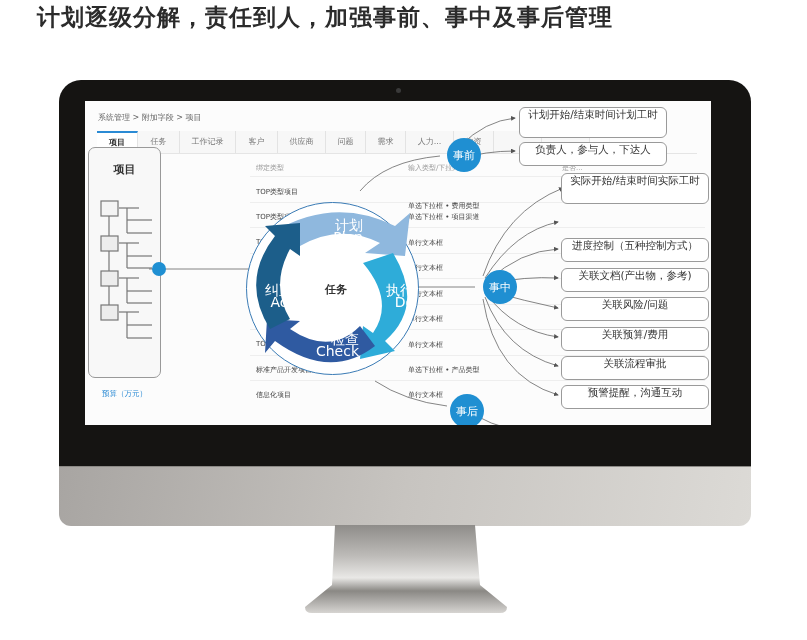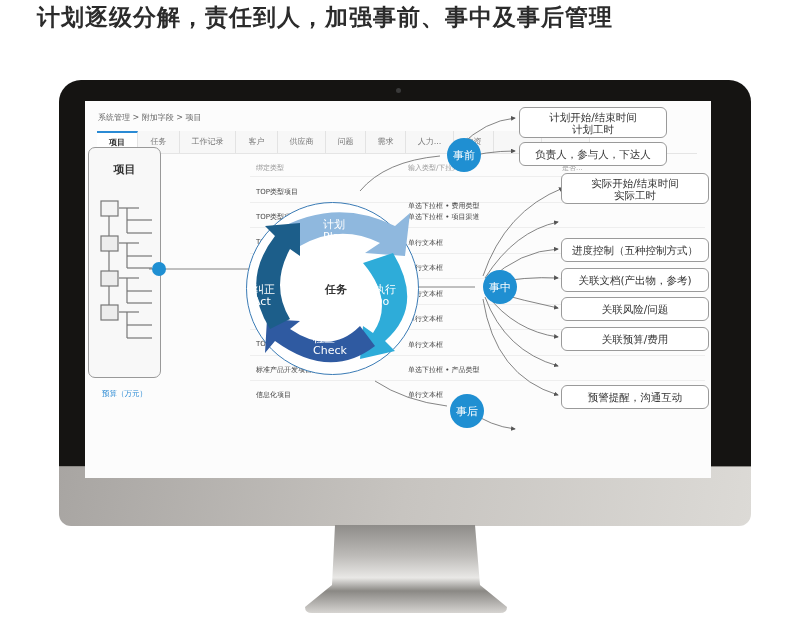--- a/index.html
+++ b/index.html
@@ -6,39 +6,39 @@
   html, body { width: 807px; height: 640px; background: #ffffff; overflow: hidden; }
   body { position: relative; font-family: "DejaVu Sans", "Liberation Sans", sans-serif; color: #333; }
 
   .headline { position: absolute; left: 37px; top: 2px; font-size: 23px; font-weight: bold; color: #2b2b2b; letter-spacing: 1px; white-space: nowrap; }
 
   
   .bezel { position: absolute; left: 59px; top: 80px; width: 692px; height: 390px; background: #151412; border-radius: 22px 22px 0 0; }
   .camera { position: absolute; left: 396px; top: 88px; width: 5px; height: 5px; border-radius: 50%; background: #3a3a3a; }
   .chin { position: absolute; left: 59px; top: 466px; width: 692px; height: 60px; background: linear-gradient(100deg, #a8a5a2 0%, #c7c4c0 50%, #dcdad6 100%); border-radius: 0 0 12px 12px; border-top: 1px solid #8c8a86; }
   .stand { position: absolute; left: 305px; top: 525px; width: 202px; height: 88px; }
-  .screen { position: absolute; left: 85px; top: 101px; width: 626px; height: 377px; background: #fcfcfc; overflow: hidden; }
+  .screen { position: absolute; left: 85px; top: 101px; width: 626px; height: 324px; background: #fcfcfc; overflow: hidden; }
 
   
   .crumb { position: absolute; left: 13px; top: 11px; font-size: 8px; color: #666; }
   .tabs { position: absolute; left: 12px; top: 30px; height: 23px; display: flex; border-bottom: 1px solid #e5e5e5; width: 600px; }
   .tab { font-size: 8px; color: #777; text-align: center; line-height: 22px; border-right: 1px solid #e3e3e3; background: #f7f7f7; }
   .tab.active { color: #333; font-weight: bold; background: #fff; border-top: 2px solid #2a8ad4; line-height: 20px; }
   .col-head { position: absolute; font-size: 7px; color: #999; }
   .row-line { position: absolute; left: 165px; width: 455px; height: 1px; background: #eeeeee; }
   .cell { position: absolute; font-size: 7px; color: #444; white-space: nowrap; }
   .budget { position: absolute; left: 17px; top: 288px; font-size: 7.5px; color: #2a8ad4; }
 
   .proj-card { position: absolute; left: 3px; top: 46px; width: 73px; height: 231px; border: 1px solid #999; border-radius: 7px; background: #f8f8f8; }
   .proj-title { position: absolute; left: 0; width: 100%; top: 14px; text-align: center; font-size: 11px; font-weight: bold; color: #333; }
 
   .bubble { position: absolute; border-radius: 50%; background: #1f8fd2; color: #fff; font-size: 11px; text-align: center; display: flex; align-items: center; justify-content: center; margin-left: 12px; }
-  .box { position: absolute; border: 1px solid #9a9a9a; border-radius: 6px; background: #fff; font-size: 10.5px; color: #333; text-align: center; display: flex; flex-direction: column; justify-content: center; line-height: 12px; white-space: nowrap; }
-
-  .pdca-label { position: absolute; color: #fff; text-align: left; font-size: 11px; line-height: 12px; }
+  .box { position: absolute; border: 1px solid #9a9a9a; border-radius: 6px; background: #fff; font-size: 10.5px; color: #333; text-align: center; display: flex; flex-direction: row; justify-content: center; line-height: 12px; white-space: nowrap; }
+
+  .pdca-label { position: absolute; color: #fff; text-align: right; font-size: 14px; line-height: 12px; }
   .center-label { position: absolute; font-size: 11px; font-weight: bold; color: #333; }
 </style>
 </head>
 <body>
 
 <div class="headline">计划逐级分解，责任到人，加强事前、事中及事后管理</div>
 
 <div class="bezel"></div>
 <div class="camera"></div>
 <div class="chin"></div>
@@ -211,17 +211,20 @@
   </div>
   <div class="box" style="left:476px;top:167px;width:148px;height:24px">
     <div>关联文档(产出物，参考)</div>
   </div>
   <div class="box" style="left:476px;top:196px;width:148px;height:24px">
     <div>关联风险/问题</div>
   </div>
   <div class="box" style="left:476px;top:226px;width:148px;height:24px">
     <div>关联预算/费用</div>
   </div>
+  <div class="box" style="left:476px;top:255px;width:148px;height:24px">
+    <div>关联流程审批</div>
+  </div>
   <div class="box" style="left:476px;top:284px;width:148px;height:24px">
     <div>预警提醒，沟通互动</div>
   </div>
 
 </div>
 
 </body></html>

